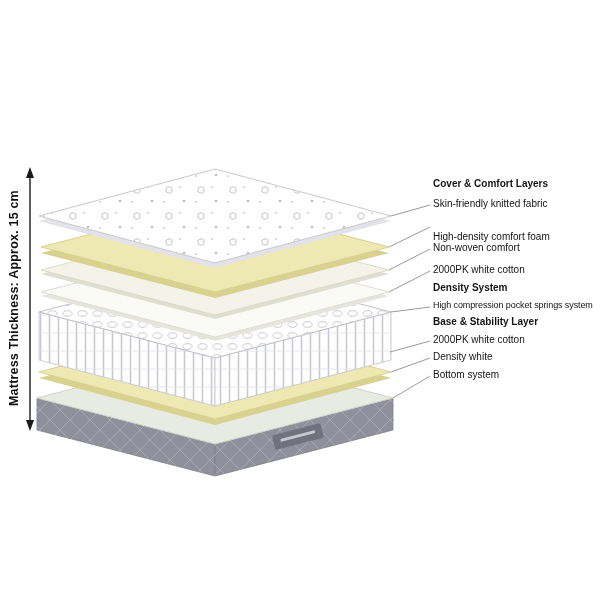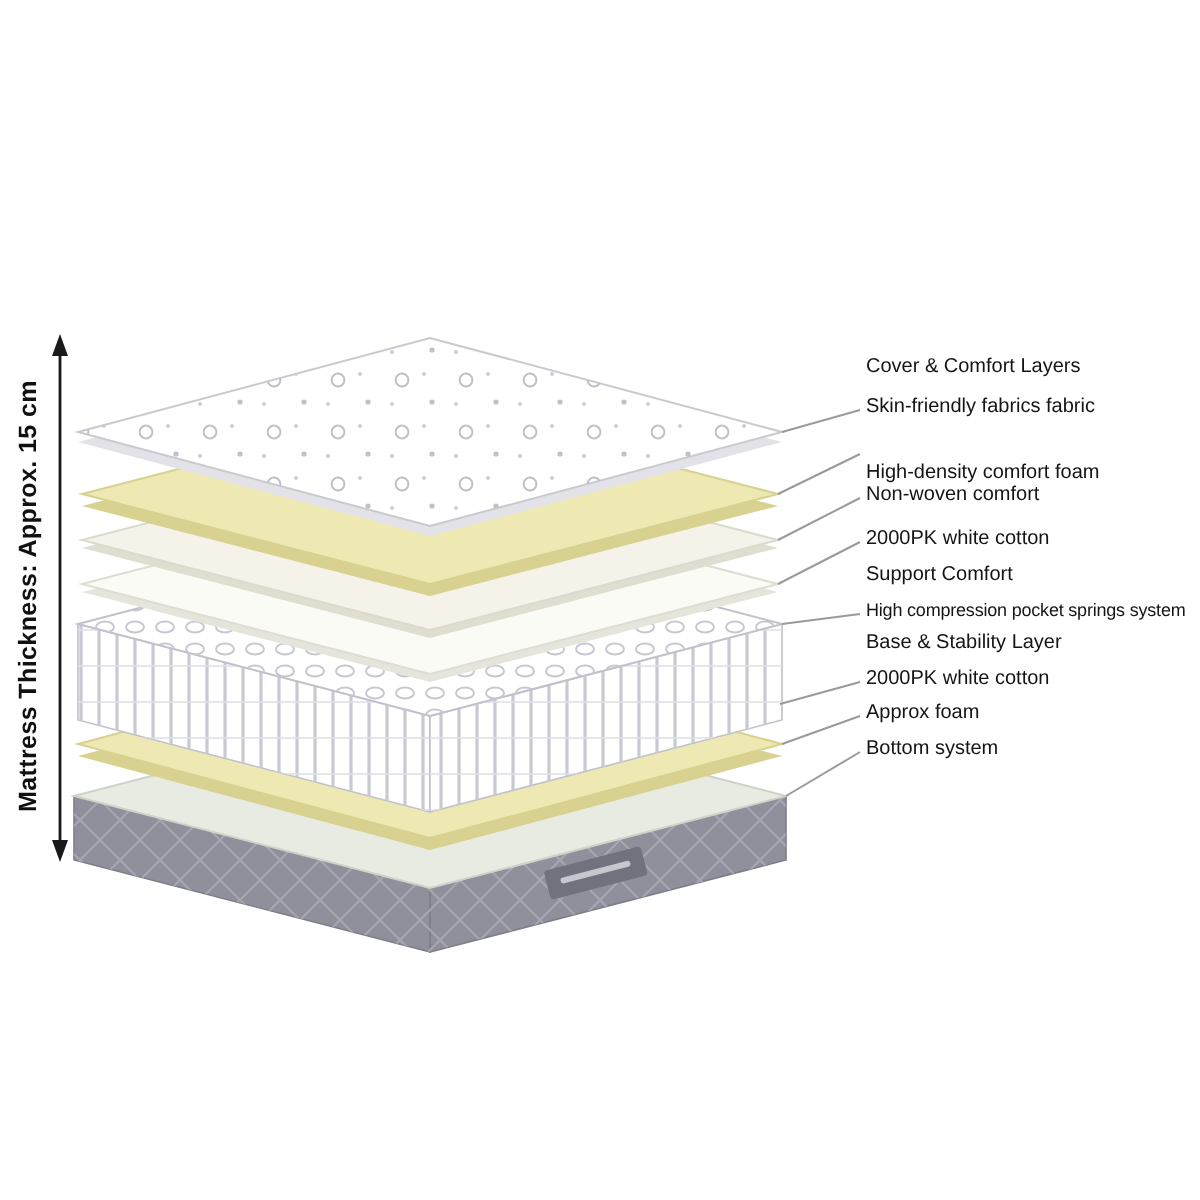--- a/index.html
+++ b/index.html
@@ -10,21 +10,21 @@
   .stage svg{position:absolute;left:0;top:0;}
   .vlabel{
     position:absolute;left:1px;top:168px;height:260px;width:26px;
     display:flex;align-items:center;justify-content:center;
     writing-mode:vertical-rl;transform:rotate(180deg);
     font-size:12.5px;font-weight:700;color:#111;white-space:nowrap;letter-spacing:.2px;
   }
   .legend-item{
     position:absolute;left:433px;font-size:10px;line-height:1;color:#141414;white-space:nowrap;
   }
-  .legend-item.header{font-weight:400;}
+  .legend-item.header{font-weight:700;}
   .legend-item.tight{font-size:9px;letter-spacing:-0.1px;}
 </style>
 </head>
 <body>
 
 <div class="stage">
 
   <div class="vlabel">Mattress Thickness: Approx. 15 cm</div>
 
   <svg width="600" height="600" viewBox="0 0 600 600">
@@ -112,25 +112,25 @@
 
     <g>
       <line x1="30" y1="177" x2="30" y2="421" stroke-width="1.4" stroke="#1a1a1a"></line>
       <polygon points="30,167 26,178 34,178" fill="#1a1a1a"></polygon>
       <polygon points="30,431 26,420 34,420" fill="#1a1a1a"></polygon>
     </g>
   </svg>
 
   <div>
     <div class="legend-item header" style="top:179px">Cover &amp; Comfort  Layers</div>
-    <div class="legend-item" style="top:199px">Skin-friendly fabrics fabric</div>
+    <div class="legend-item" style="top:199px">Skin-friendly knitted fabric</div>
     <div class="legend-item" style="top:232px">High-density comfort foam</div>
     <div class="legend-item" style="top:243px">Non-woven comfort</div>
     <div class="legend-item" style="top:265px">2000PK white cotton</div>
-    <div class="legend-item header" style="top:283px">Support Comfort</div>
+    <div class="legend-item header" style="top:283px">Density System</div>
     <div class="legend-item tight" style="top:301px">High compression pocket springs system</div>
     <div class="legend-item header" style="top:317px">Base &amp; Stability Layer</div>
     <div class="legend-item" style="top:335px">2000PK white cotton</div>
-    <div class="legend-item" style="top:352px">Approx foam</div>
+    <div class="legend-item" style="top:352px">Density white</div>
     <div class="legend-item" style="top:370px">Bottom system</div>
   </div>
 
 </div>
 
 </body></html>

